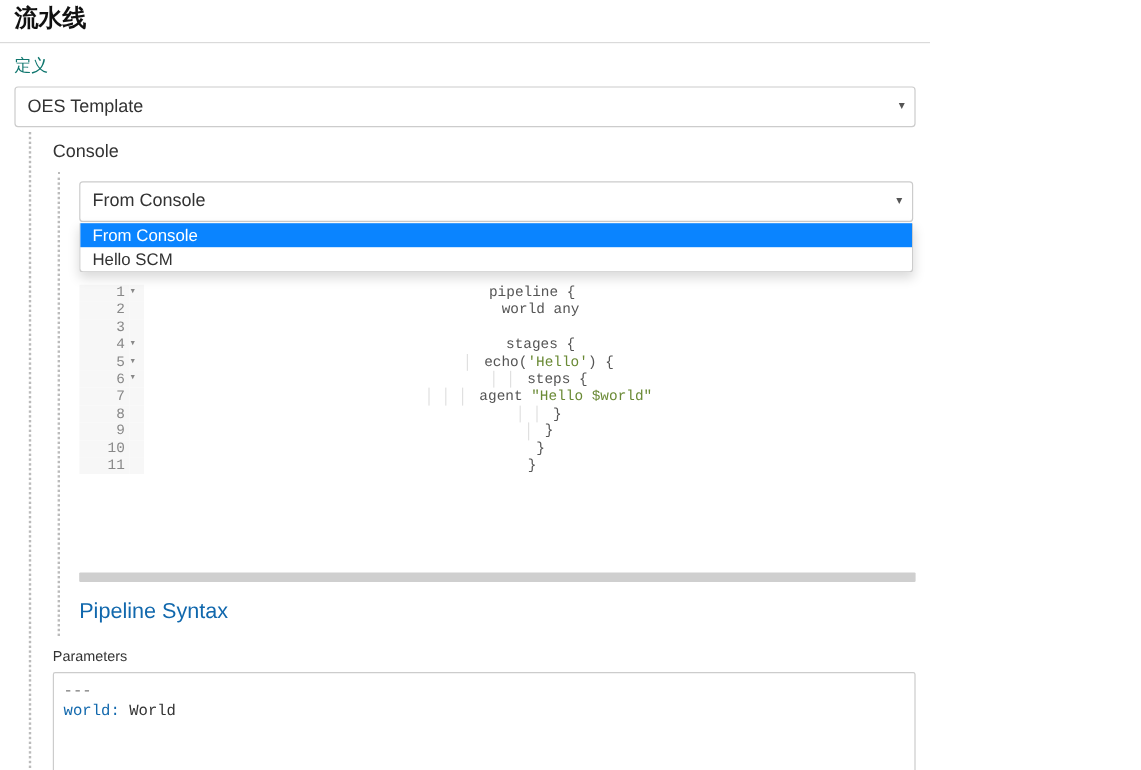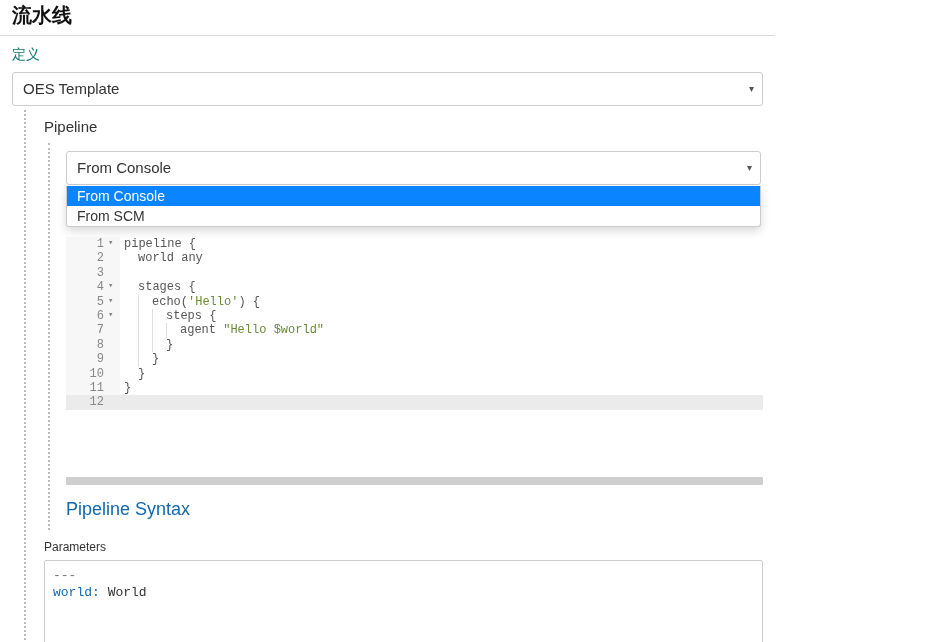--- a/index.html
+++ b/index.html
@@ -110,20 +110,21 @@
     top: -1px;
     color: #888;
     font-size: 9px;
   }
   .codecell {
     padding-left: 4px;
     white-space: pre;
     color: #555;
     position: relative;
     flex-grow: 1;
+    text-align: center;
   }
   .active-line .gutter { background: #ebebeb; }
   .active-line .fold { background: #ebebeb; }
   .active-line .codecell { background: #ebebeb; }
 
   .tok-kw { color: #555; }
   .tok-str { color: #6a8a35; }
 
   .editor-hscroll {
     position: absolute;
@@ -175,31 +176,31 @@
   <div class="hr"></div>
 
   <div class="section">
     <div class="field-label">定义</div>
     <div class="select-box">
       <span>OES Template</span>
       <span class="caret">▾</span>
     </div>
 
     <div class="nest">
-      <div class="sub-label">Pipeline</div>
+      <div class="sub-label">Console</div>
 
       <div class="nest-inner" style="padding-bottom:10px;">
         <div class="template-select-wrap">
           <div class="select-box">
             <span>From Console</span>
             <span class="caret">▾</span>
           </div>
           <div class="dropdown-list">
             <div class="dropdown-item selected">From Console</div>
-            <div class="dropdown-item">From SCM</div>
+            <div class="dropdown-item">Hello SCM</div>
           </div>
         </div>
 
         <div class="editor-frame">
           <div class="editor" id="editor">
               <div class="editor-row">
                 <div class="gutter">1</div>
                 <div class="fold has"></div>
                 <div class="codecell"><span class="tok-kw">pipeline {</span></div>
               </div>
@@ -245,25 +246,20 @@
               </div>
               <div class="editor-row">
                 <div class="gutter">10</div>
                 <div class="fold"></div>
                 <div class="codecell"><span class="vig"></span><span class="tok-kw">}</span></div>
               </div>
               <div class="editor-row">
                 <div class="gutter">11</div>
                 <div class="fold"></div>
                 <div class="codecell"><span class="tok-kw">}</span></div>
-              </div>
-              <div class="editor-row active-line">
-                <div class="gutter">12</div>
-                <div class="fold"></div>
-                <div class="codecell"></div>
               </div>
             </div>
           <div class="editor-hscroll">
             <div class="editor-hscroll-bar"></div>
           </div>
         </div>
 
         <div class="syntax-link">Pipeline Syntax</div>
       </div>
 

